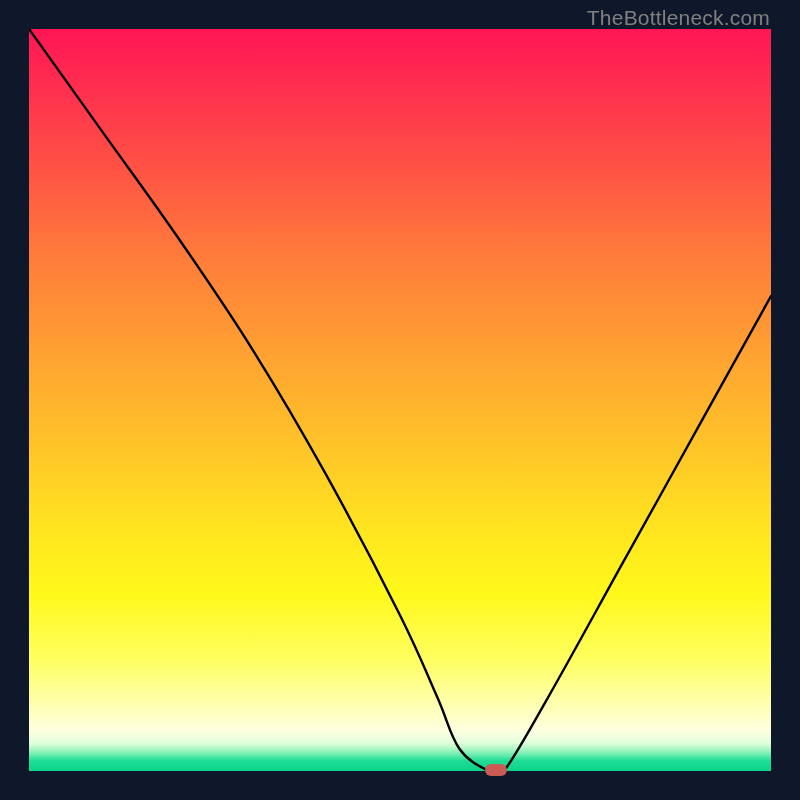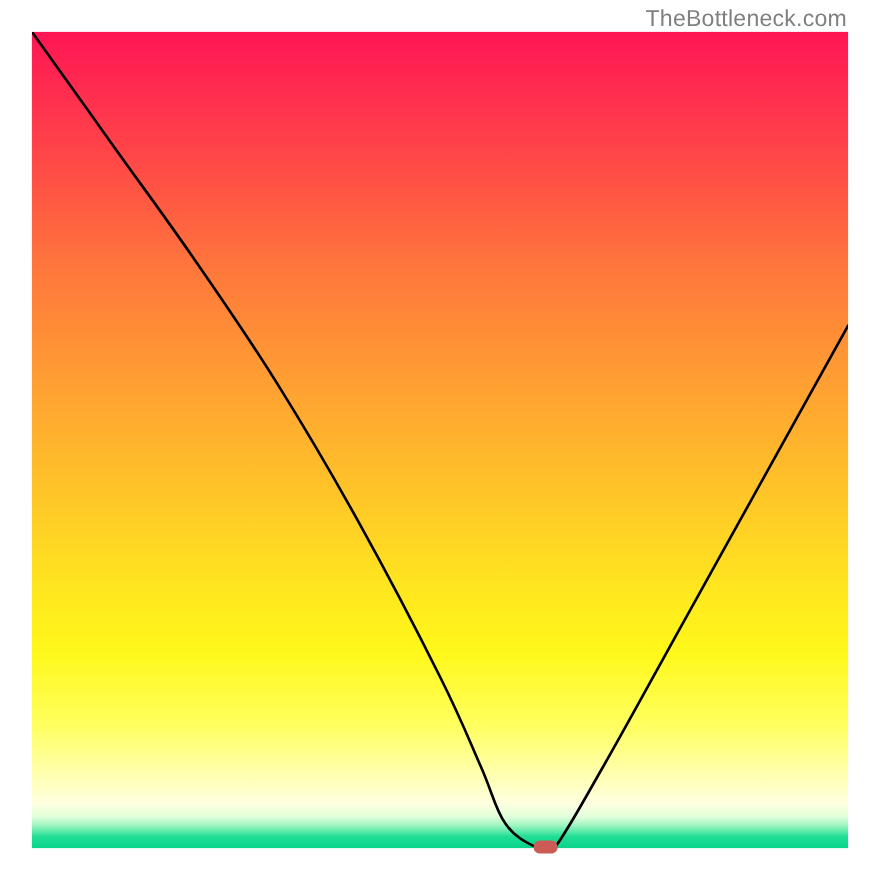--- a/index.html
+++ b/index.html
@@ -8,21 +8,21 @@
     width: 800px;
     height: 800px;
     overflow: hidden;
     background: #000;
     font-family: Arial, Helvetica, sans-serif;
   }
   .frame {
     position: relative;
     width: 800px;
     height: 800px;
-    background: #ffffff;
+    background: #0f172a;
   }
   .plot-area {
     position: absolute;
     left: 29px;
     top: 29px;
     width: 742px;
     height: 742px;
     
     background: linear-gradient(
       to bottom,

